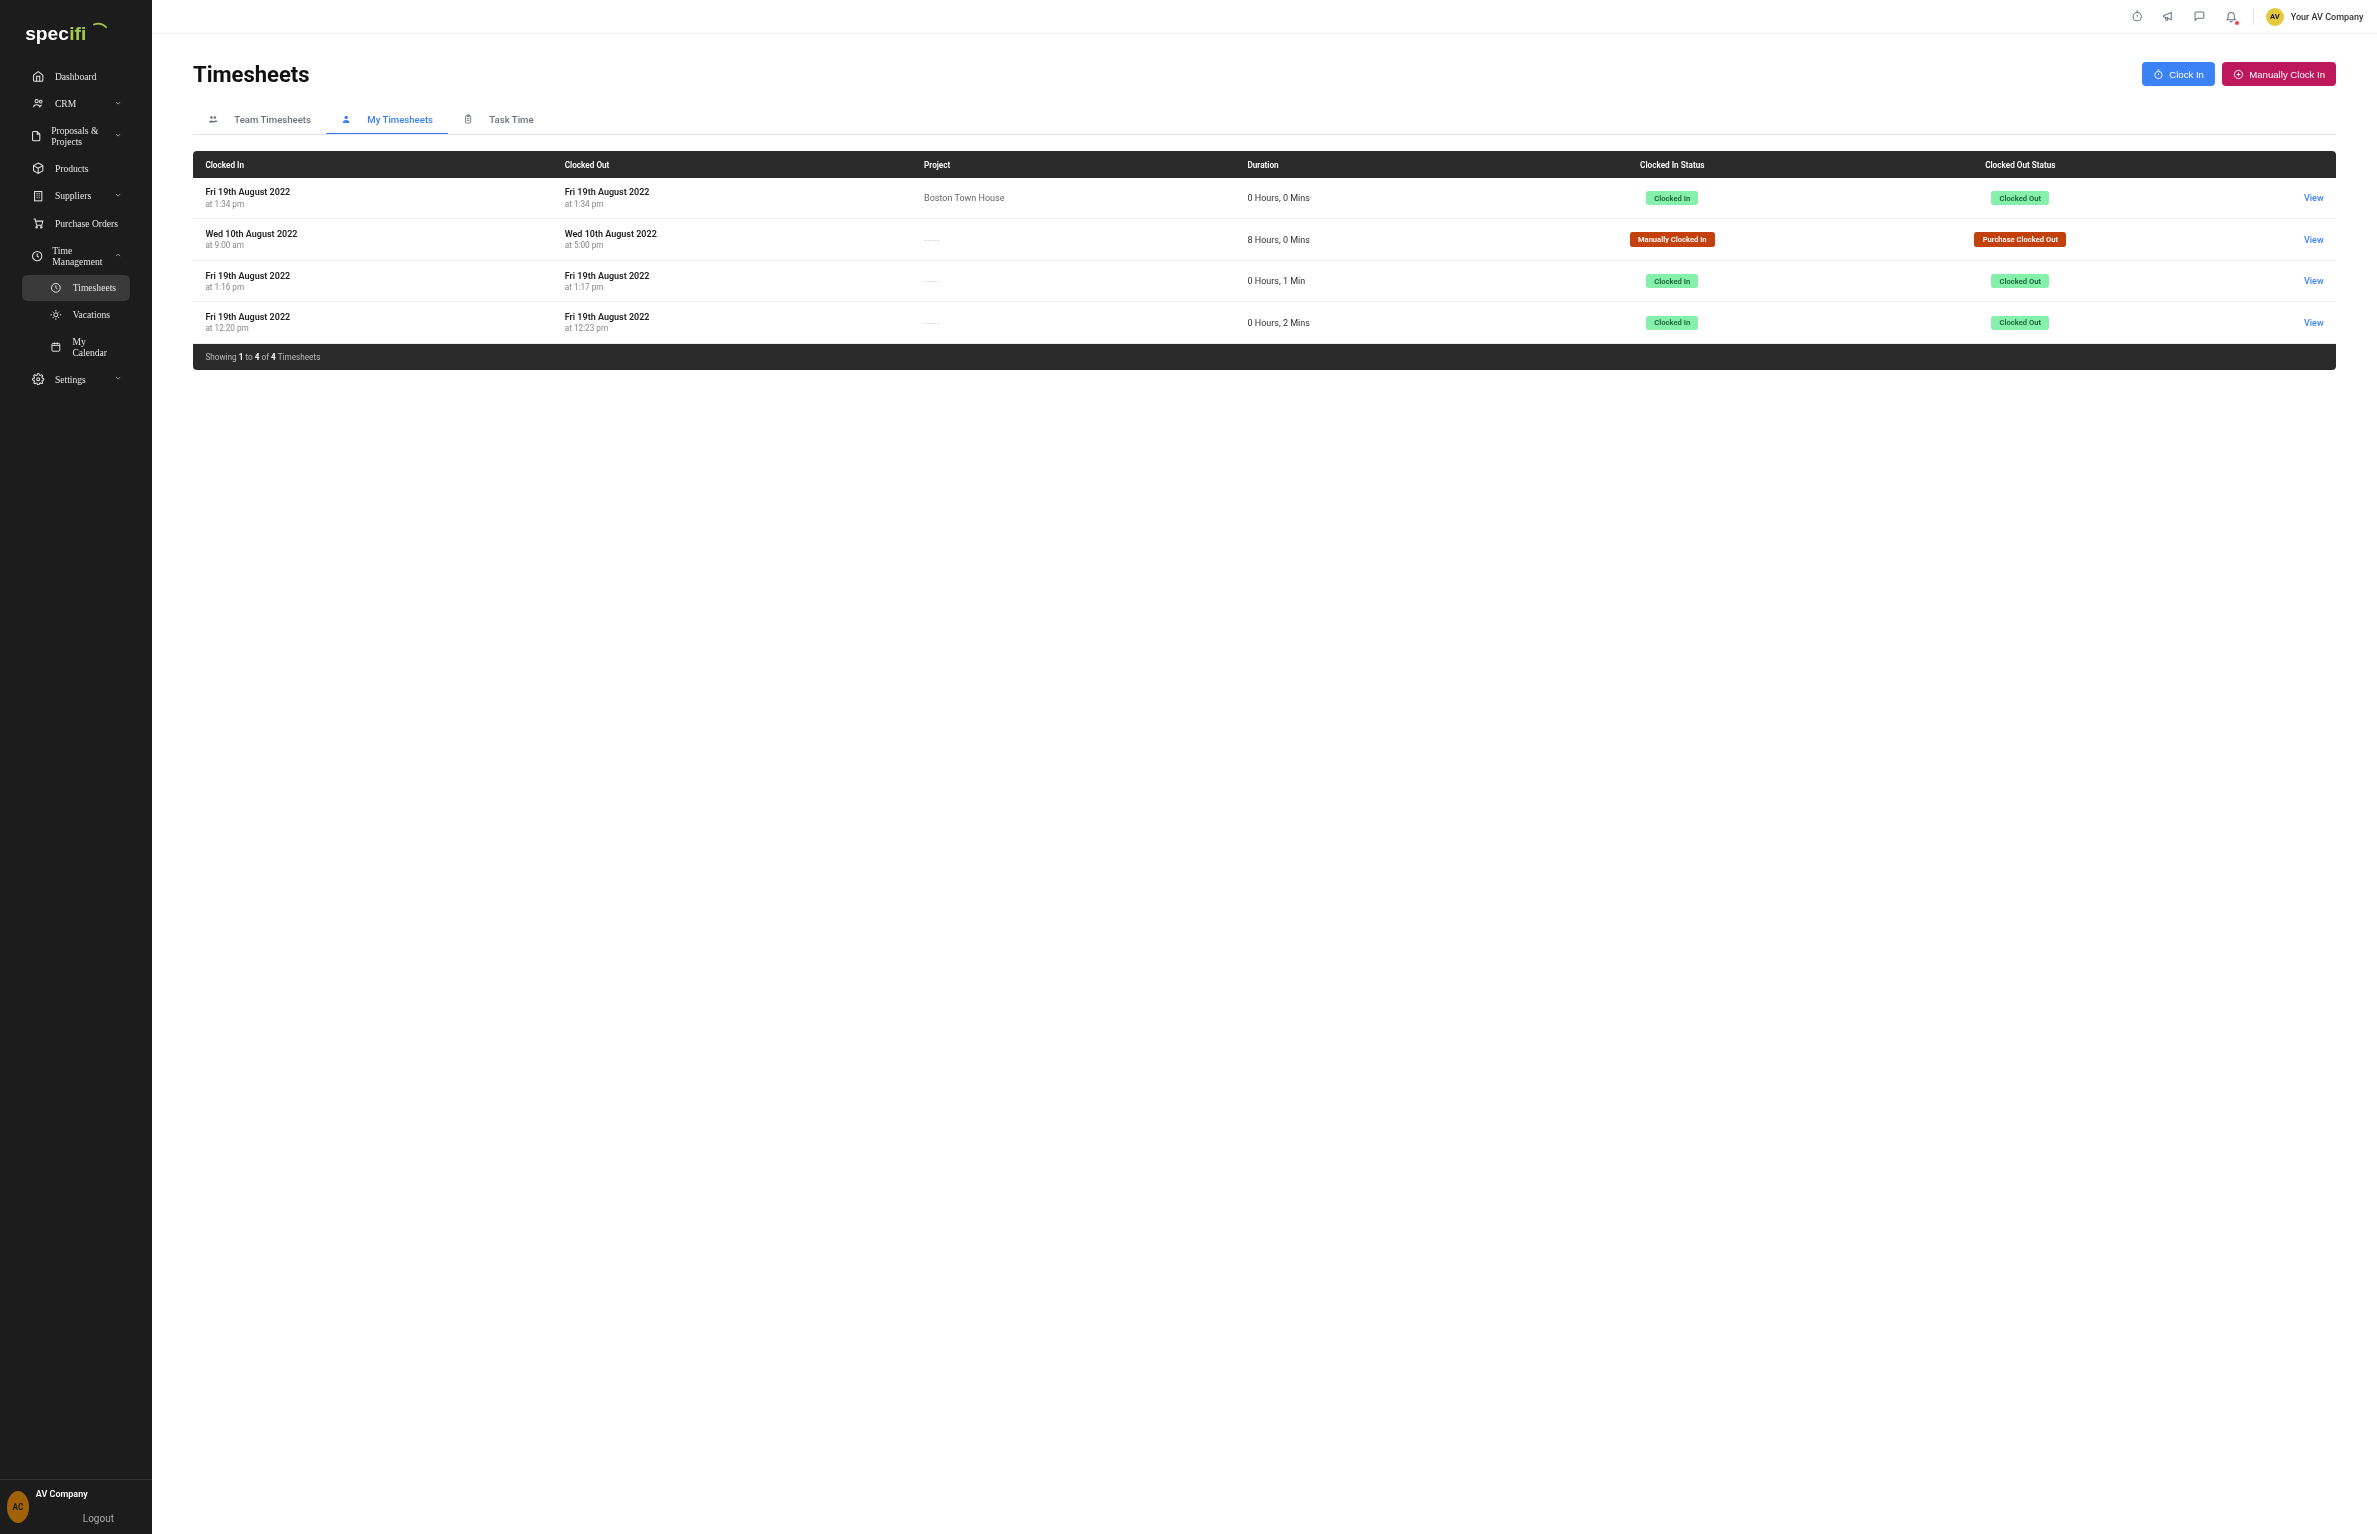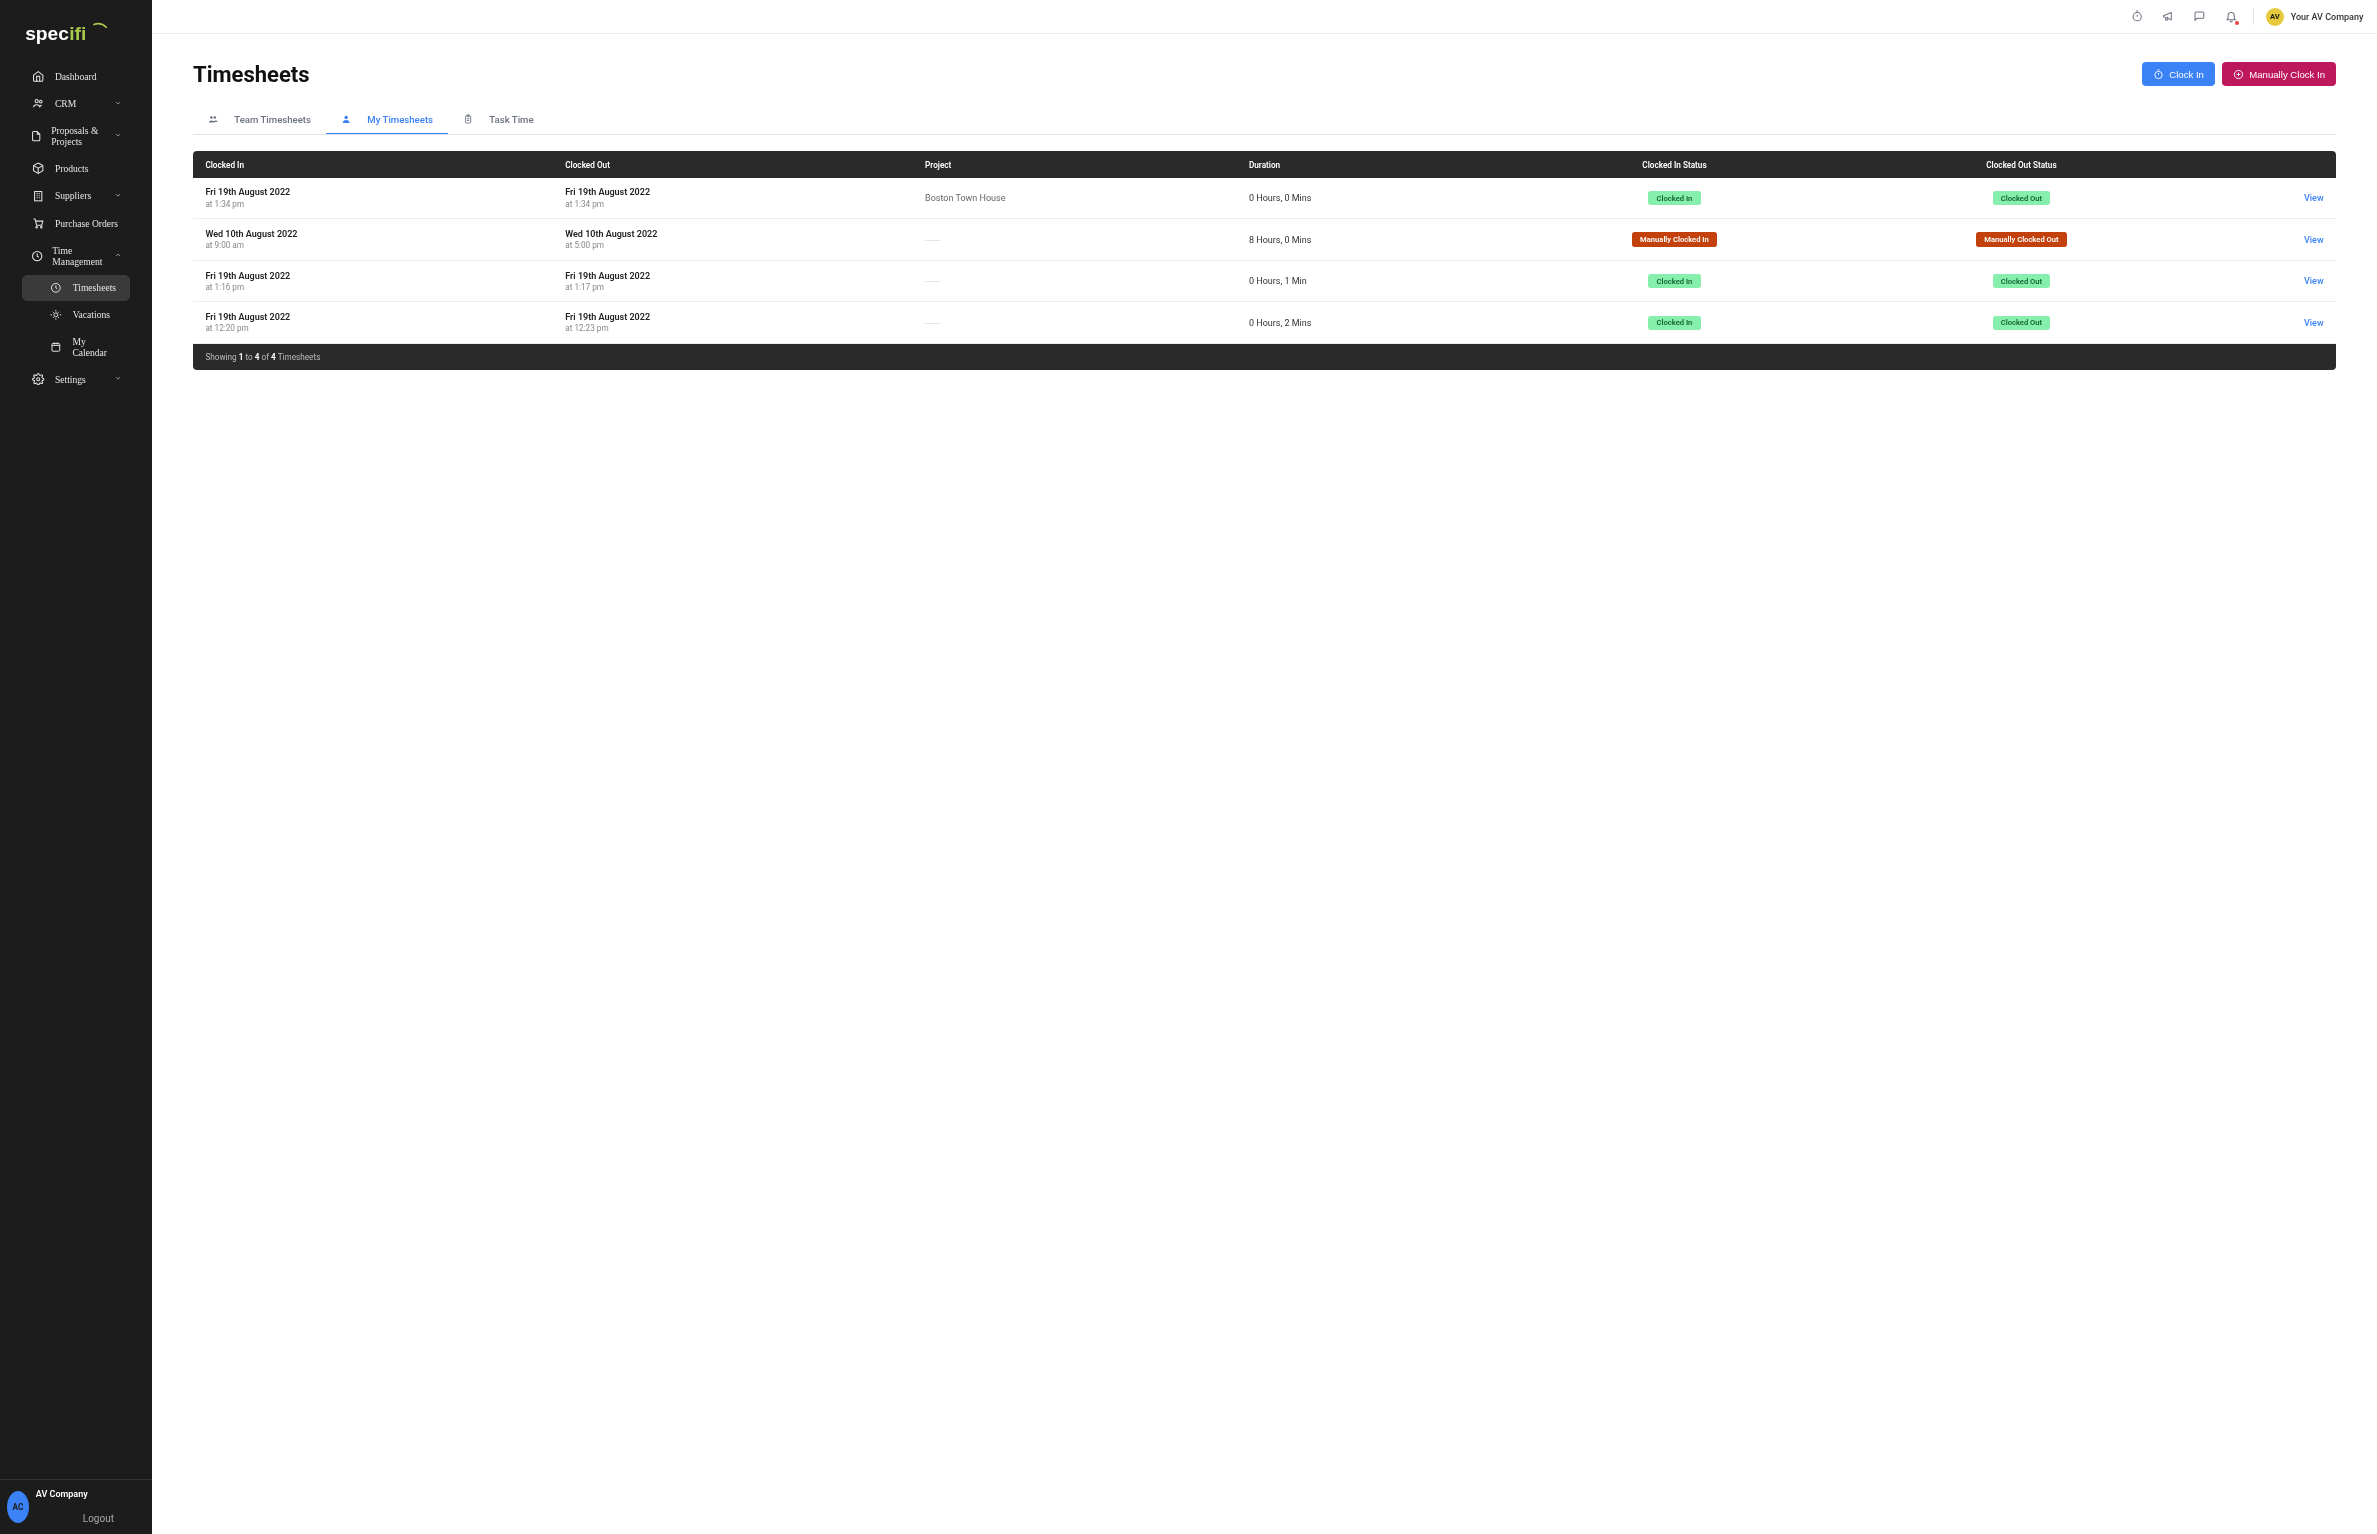--- a/index.html
+++ b/index.html
@@ -17,21 +17,21 @@
 .nav-item .icon svg { width: 12.4px; height: 12.4px; }
 .nav-item .chev { margin-left: auto; }
 .nav-item .chev svg { width: 8.2px; height: 8.2px; opacity: .7; }
 .nav-item.expanded .chev svg { transform: rotate(180deg); }
 .sub-item { display: flex; align-items: center; padding: 6.9px 8.2px 6.9px 26px; border-radius: 5.5px; color: #e5e5e5; font-size: 9.6px; font-weight: 500; cursor: pointer; margin-bottom: 1.4px; }
 .sub-item.active { background: #3a3a3a; }
 .sub-item .icon { width: 16.5px; display: flex; justify-content: center; margin-right: 8.2px; }
 .sub-item .icon svg { width: 11.7px; height: 11.7px; }
 
 .sidebar-footer { border-top: 0.7px solid #333; padding: 9.6px 6.9px; display: flex; align-items: center; }
-.avatar-sm { width: 22px; height: 32px; border-radius: 50%; background: #3b82f6; color: #1c1c1c; font-size: 8.2px; font-weight: 700; display: flex; align-items: center; justify-content: center; margin-right: 6.9px; }
+.avatar-sm { width: 22px; height: 32px; border-radius: 50%; background: #a16207; color: #1c1c1c; font-size: 8.2px; font-weight: 700; display: flex; align-items: center; justify-content: center; margin-right: 6.9px; }
 .company-name { font-size: 9px; font-weight: 600; color: #fff; }
 .logout { font-size: 10px; color: #aaa; margin-top: 14px; cursor: pointer; padding-left: 47px; }
 
 
 .main { flex: 1; display: flex; flex-direction: column; }
 .topbar { height: 34px; display: flex; align-items: center; justify-content: flex-end; padding: 0 13.7px; border-bottom: 0.7px solid #eee; gap: 12.4px; }
 .topbar .icon-btn { width: 19px; height: 19px; display: flex; align-items: center; justify-content: center; cursor: pointer; color: #6b7280; position: relative; }
 .topbar .icon-btn svg { width: 12.4px; height: 12.4px; }
 .notif-dot { position: absolute; width: 4.1px; height: 4.1px; background: #ef4444; border-radius: 50%; bottom: 1.4px; right: 1.4px; }
 .tb-sep { width: 0.7px; height: 16.5px; background: #e5e5e5; }
@@ -334,21 +334,21 @@
                   <div class="dt-main">Wed 10th August 2022</div>
                   <div class="dt-sub">at 9:00 am</div>
                 </td>
     <td>
                   <div class="dt-main">Wed 10th August 2022</div>
                   <div class="dt-sub">at 5:00 pm</div>
                 </td>
     <td><span class="proj-empty">-----</span></td>
     <td><span class="dur">8 Hours, 0 Mins</span></td>
     <td style="text-align:center"><span class="badge badge-gray">Manually Clocked In</span></td>
-    <td style="text-align:center"><span class="badge badge-gray">Manually Clocked Out</span></td>
+    <td style="text-align:center"><span class="badge badge-gray">Purchase Clocked Out</span></td>
     <td style="text-align:right"><span class="view-link">View</span></td>
               </tr>
               <tr>
     <td>
                   <div class="dt-main">Fri 19th August 2022</div>
                   <div class="dt-sub">at 1:16 pm</div>
                 </td>
     <td>
                   <div class="dt-main">Fri 19th August 2022</div>
                   <div class="dt-sub">at 1:17 pm</div>

